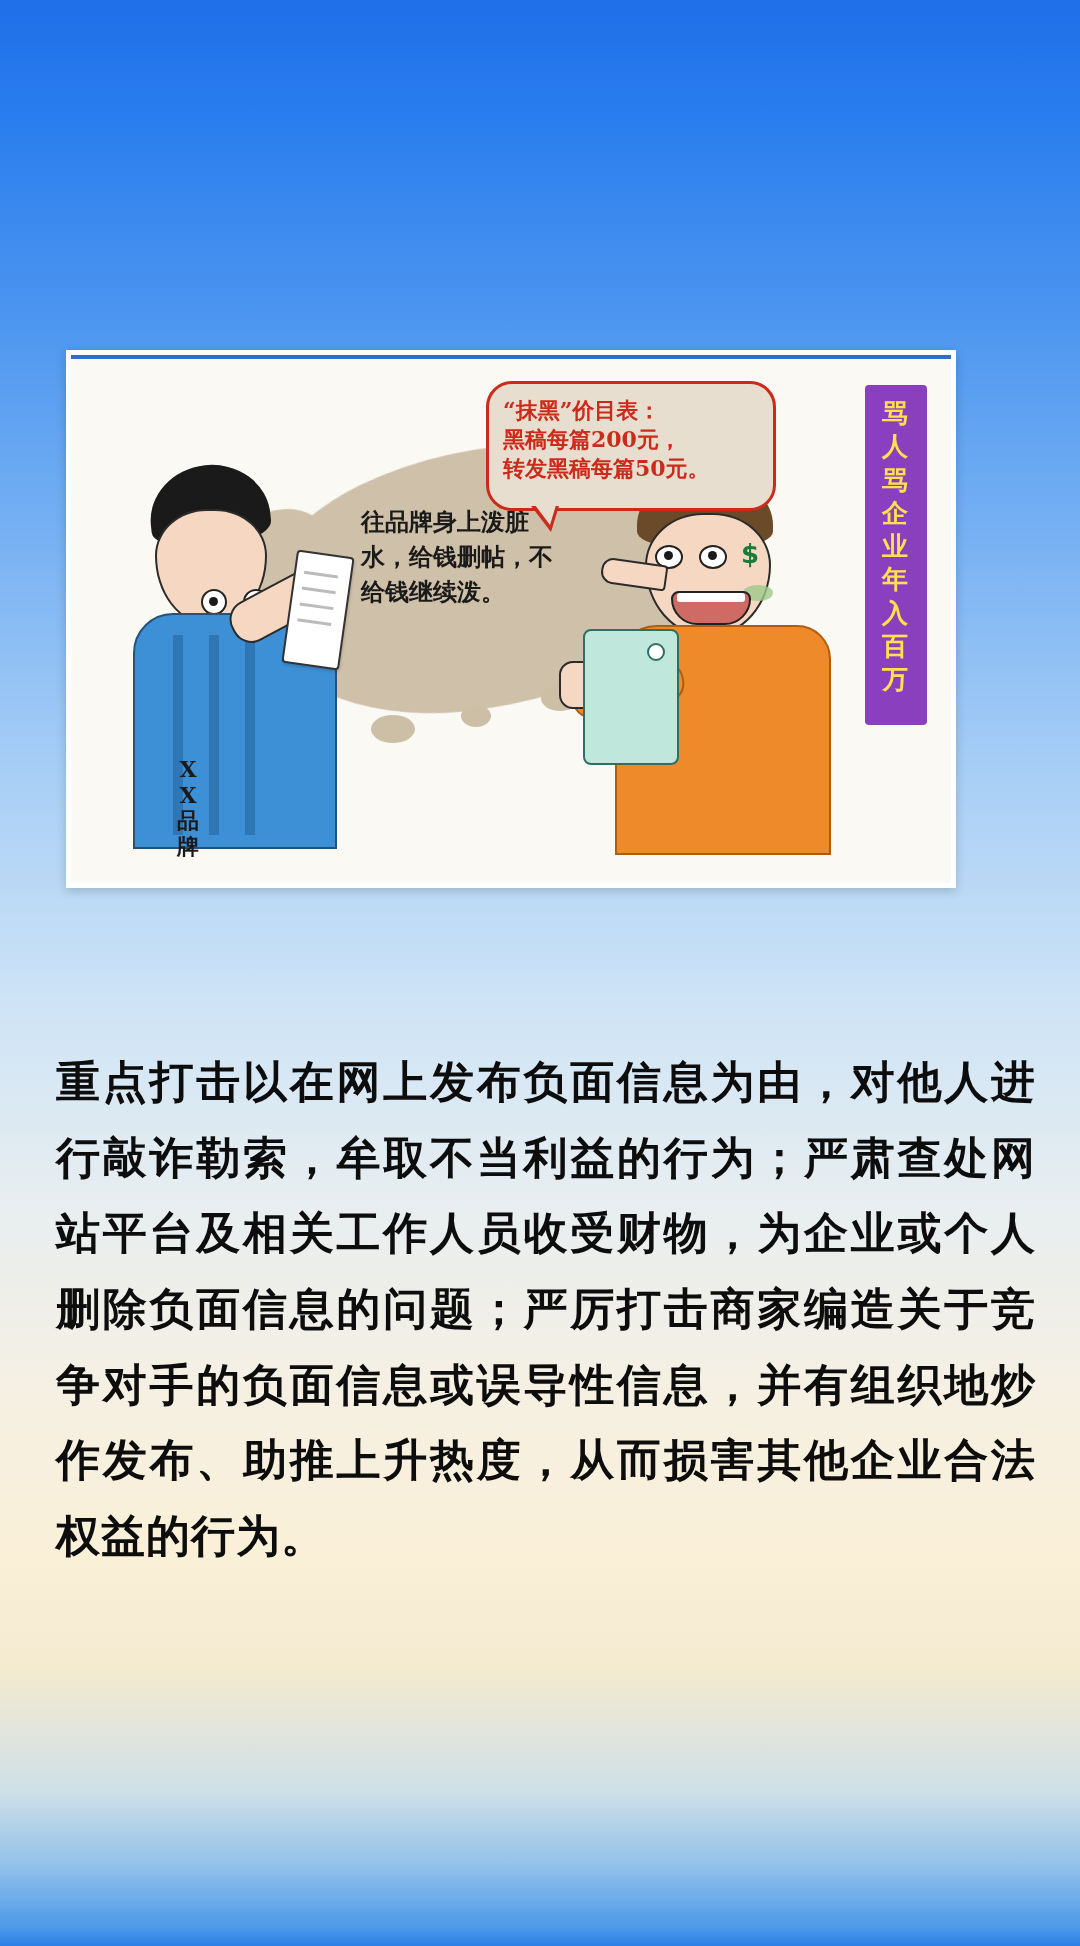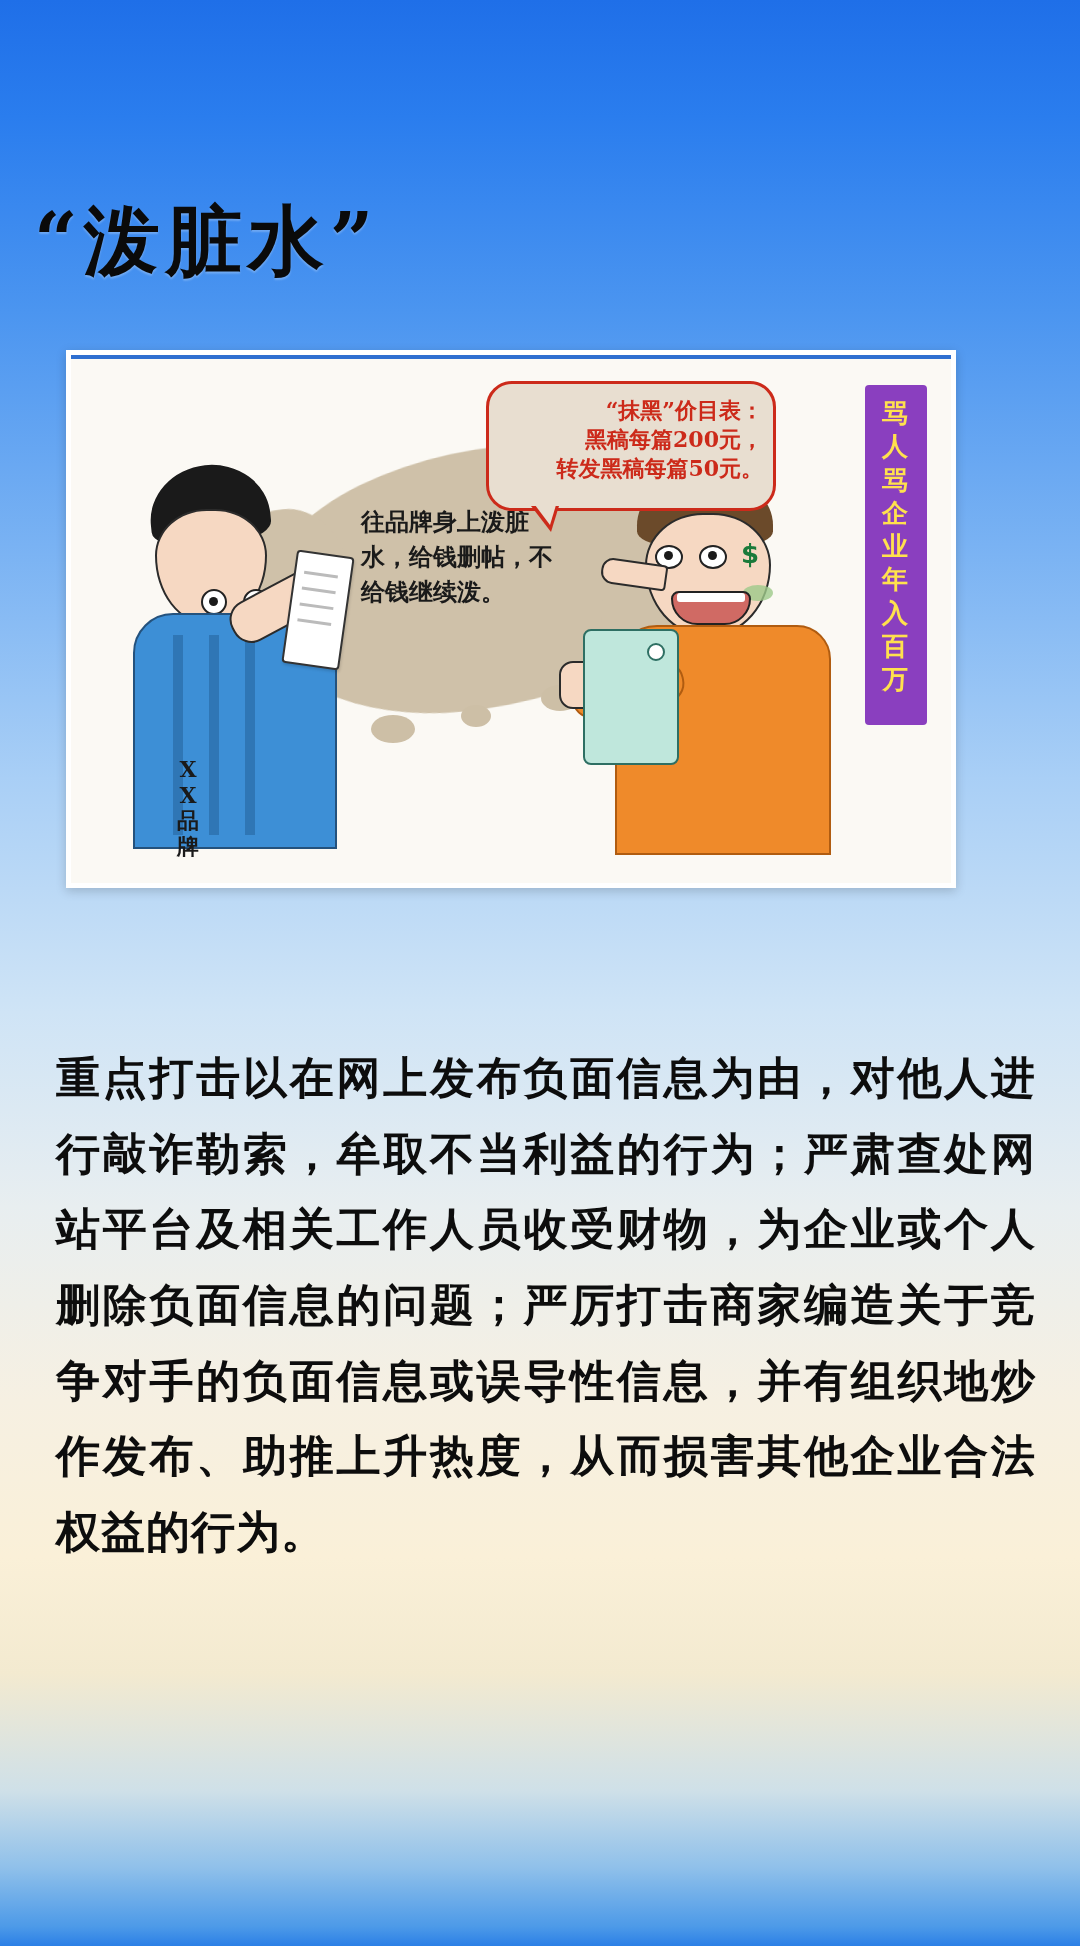--- a/index.html
+++ b/index.html
@@ -140,21 +140,20 @@
     box-sizing: border-box;
     padding: 12px 10px 0 14px;
   }
   .bubble-line {
     color: #cc2a1a;
     font-size: 22px;
     line-height: 1.32;
     font-weight: bold;
     font-family: "DejaVu Serif", "Liberation Serif", serif;
     white-space: nowrap;
-    text-align: right;
   }
   .bubble-tail {
     position: absolute;
     left: 42px;
     bottom: -24px;
     width: 0; height: 0;
     border-left: 20px solid transparent;
     border-right: 8px solid transparent;
     border-top: 26px solid #cc2a1a;
   }
@@ -298,31 +297,30 @@
   
   .body-text {
     position: absolute;
     left: 56px;
     top: 1000px;
     width: 980px;
     font-size: 44px;
     font-weight: bold;
     line-height: 1.72;
     color: #0d0d0d;
-    font-family: Liberation Mono, monospace;
+    font-family: Liberation Sans, sans-serif;
     letter-spacing: 1px;
     text-align: justify;
   }
 </style>
 </head>
 <body>
 
 <div class="page">
 
-  <h1 class="title">“泼脏水”</h1>
 
   <div class="card">
     <div class="card-inner">
       <div class="card-top-rule"></div>
 
       <div class="splash"></div>
       <div class="splash-drop d1"></div>
       <div class="splash-drop d2"></div>
       <div class="splash-drop d3"></div>
       <div class="splash-drop d4"></div>

